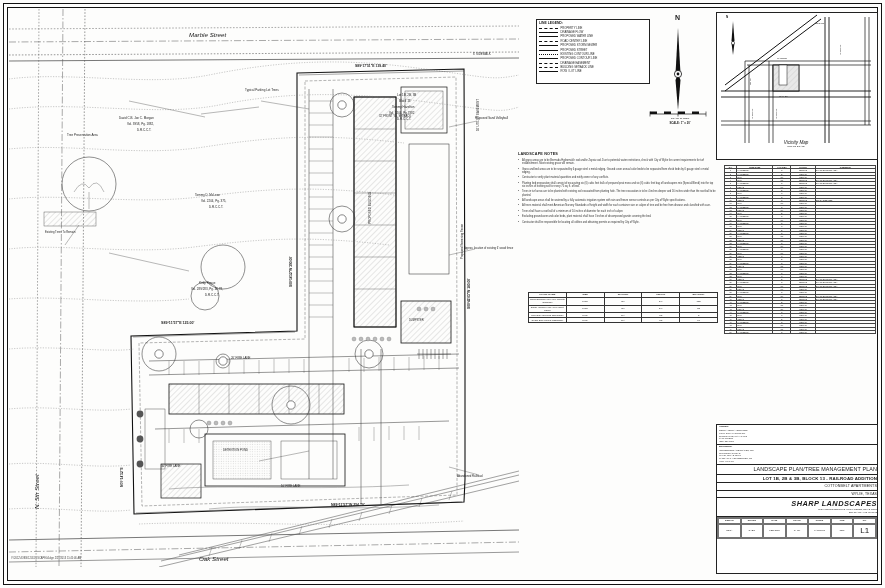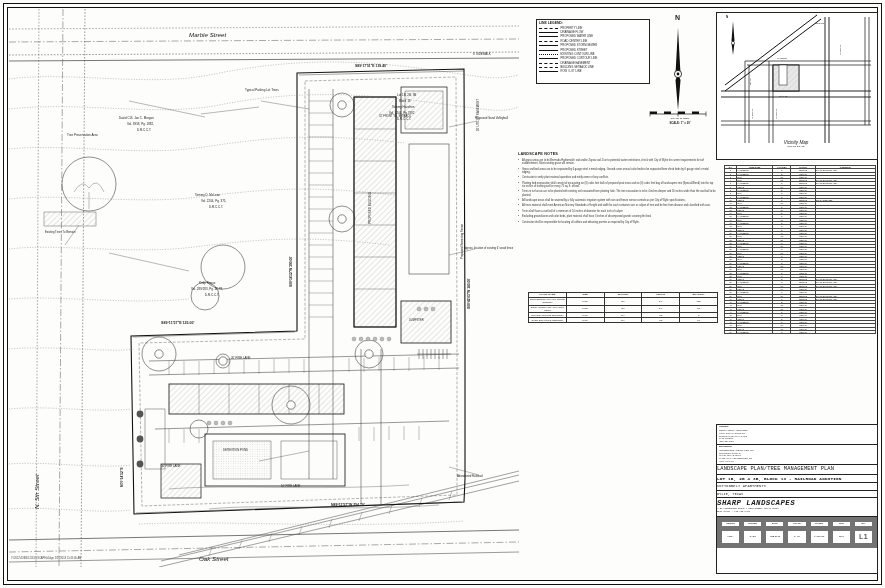--- a/index.html
+++ b/index.html
@@ -60,30 +60,30 @@
   table.inv td,table.inv th{border:.4px solid #444;font-size:1.9px;
        line-height:2.3px;padding:0 .5px;text-align:center;font-weight:normal;}
   table.inv th{font-weight:bold;font-size:1.9px;}
   table.inv td.l{text-align:left;}
 
   
   #titleblock{left:716px;top:424px;width:160px;height:148px;}
   .tb-sub{border-bottom:1px solid #222;padding:1.2px 2px;}
   .tb-lab{font-size:2.4px;font-weight:bold;line-height:2.9px;}
   .tb-txt{font-size:2.2px;line-height:2.7px;color:#333;}
-  .tb-row{border-bottom:1px solid #222;text-align:left;font-family:Liberation Mono, monospace;}
+  .tb-row{border-bottom:1px solid #222;text-align:right;}
   .tb-title{font-size:5.4px;line-height:9px;letter-spacing:.02em;}
   .tb-lot{font-size:4.4px;line-height:7.6px;font-weight:bold;letter-spacing:.03em;}
   .tb-apt{font-size:3.6px;line-height:6.4px;letter-spacing:.05em;}
   .tb-city{font-size:3.4px;line-height:6px;letter-spacing:.05em;}
   .tb-co{font-size:7.4px;line-height:9.5px;font-weight:bold;font-style:italic;
          letter-spacing:.06em;}
   .tb-coaddr{font-size:2.2px;line-height:2.8px;}
   table.tbf{border-collapse:collapse;width:100%;table-layout:fixed;}
-  table.tbf td{border:5px solid #737373;text-align:center;font-size:2.3px;
+  table.tbf td{border:2px solid #737373;text-align:center;font-size:2.3px;
        line-height:3px;padding:.6px 0;}
   table.tbf td.hd{font-weight:bold;font-size:2.2px;}
   table.tbf td.big{font-size:8px;font-weight:normal;line-height:11px;}
 
   
   #footer{position:absolute;left:11px;top:557px;font-size:2.6px;color:#444;}
 
   
   .plab{position:absolute;font-size:3px;line-height:3.6px;color:#1f1f1f;
         white-space:nowrap;}

